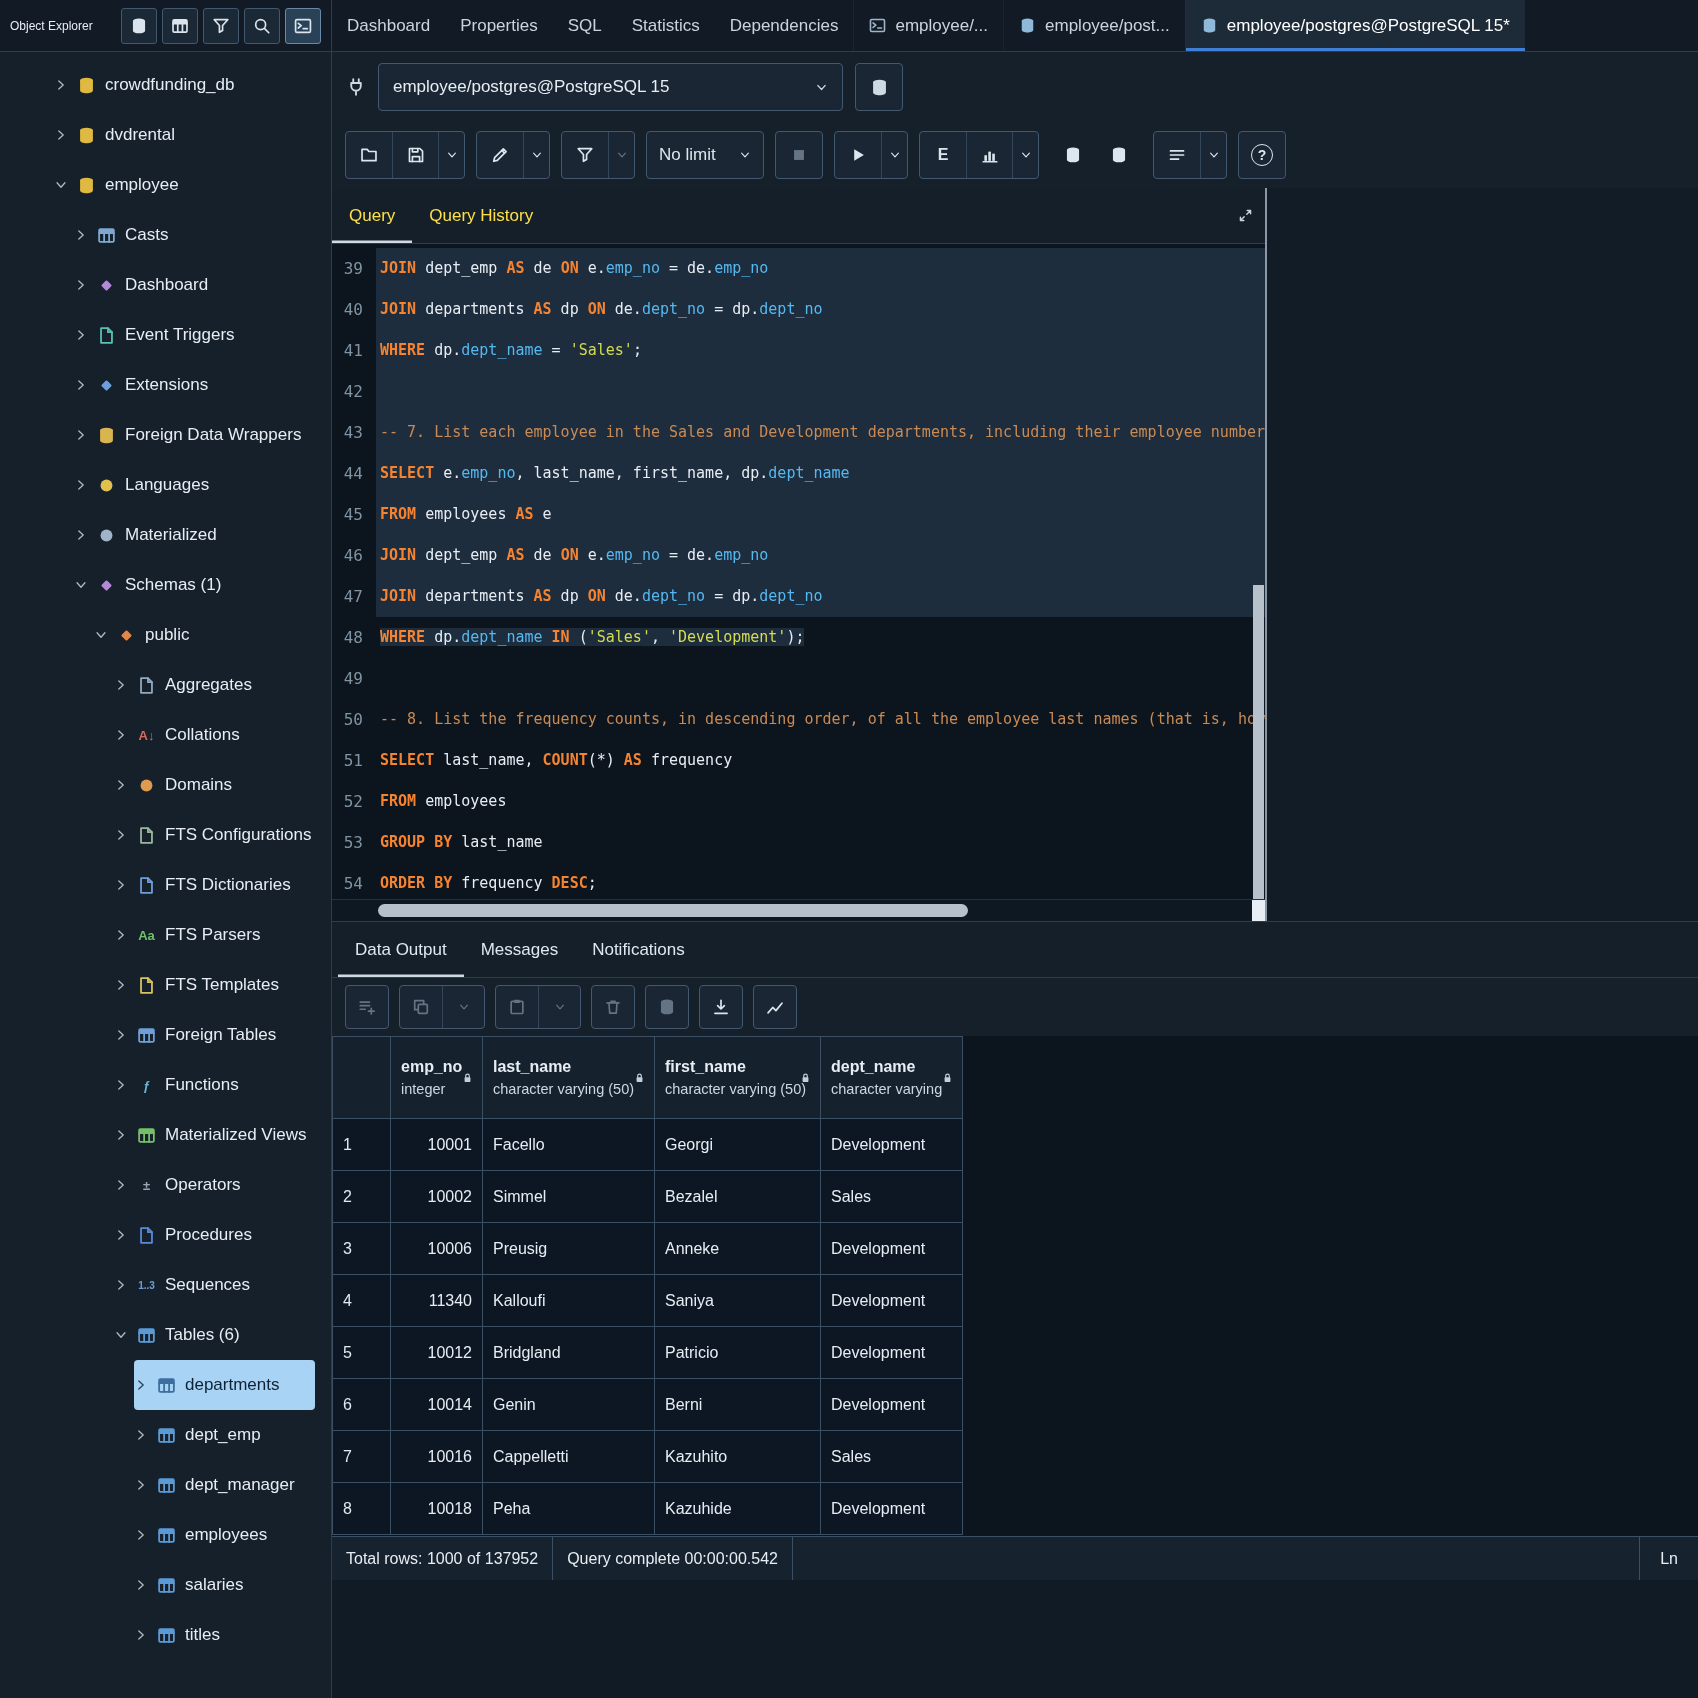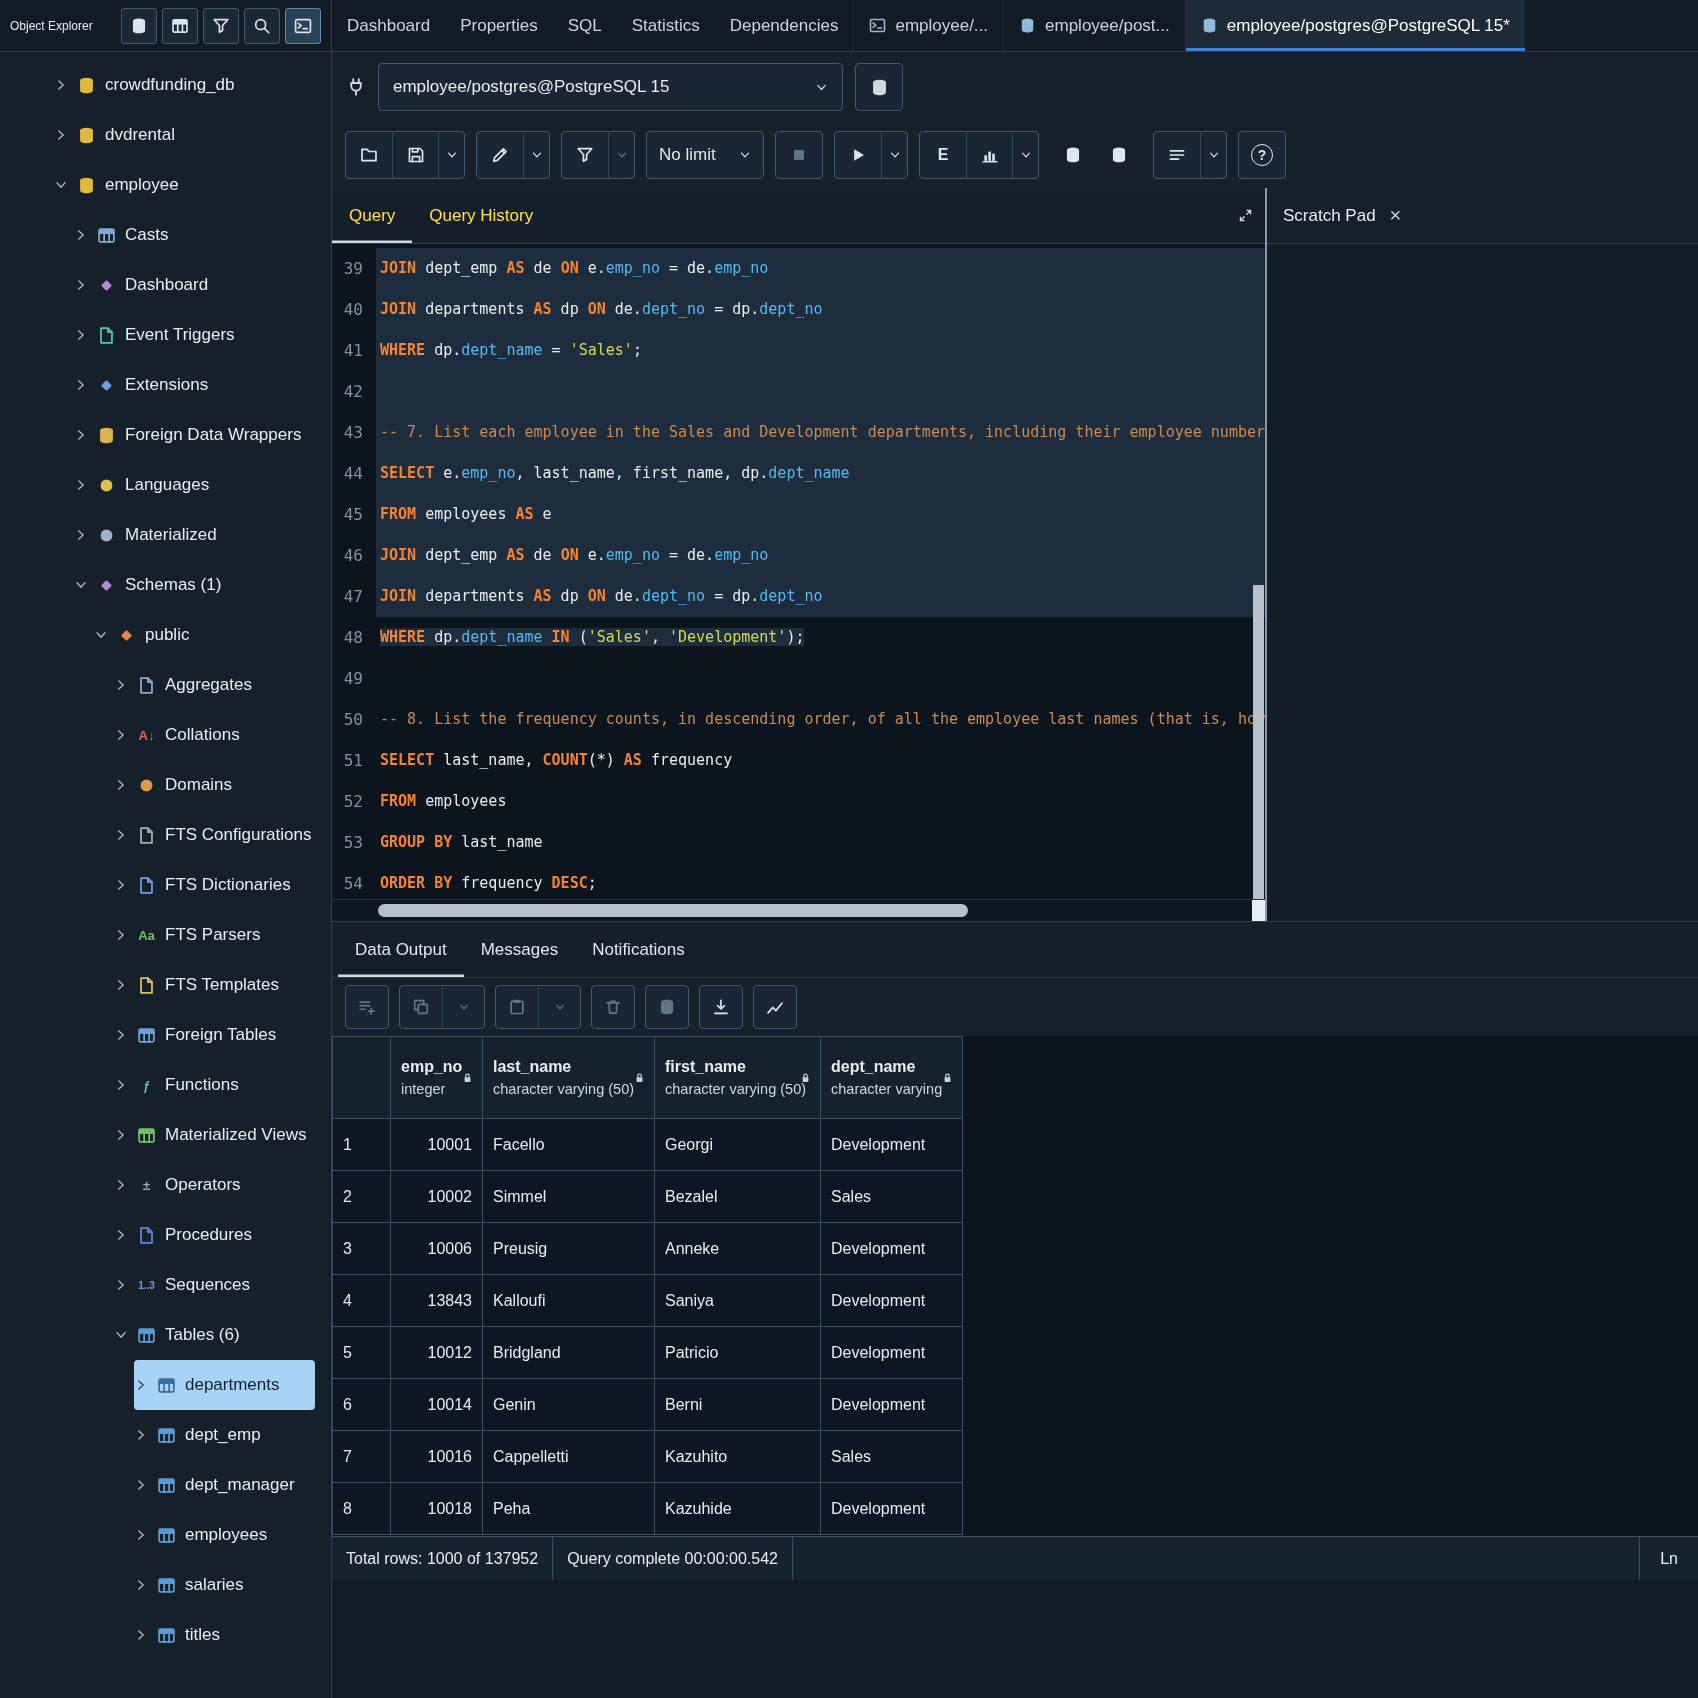--- a/index.html
+++ b/index.html
@@ -854,24 +854,20 @@
             <div class="vscroll">
               <div class="vthumb"></div>
             </div>
           </div>
           <div class="hscroll">
             <div class="hthumb"></div>
             <div class="hcorner"></div>
           </div>
         </div>
         <div class="scratch-pane">
-          <div class="scratch-header">
-            <span>Scratch Pad</span>
-            <span class="scratch-close">×</span>
-          </div>
           <div class="scratch-body"></div>
         </div>
       </div>
 
       <div class="output">
         <div class="out-tabs" id="out-tabs">
             <div class="otab active">
               <span>Data Output</span>
             </div>
             <div class="otab">
@@ -1035,21 +1031,21 @@
                 </tr>
                 <tr>
                   <td class="rownum">3</td>
                   <td class="num">10006</td>
                   <td>Preusig</td>
                   <td>Anneke</td>
                   <td>Development</td>
                 </tr>
                 <tr>
                   <td class="rownum">4</td>
-                  <td class="num">13843</td>
+                  <td class="num">11340</td>
                   <td>Kalloufi</td>
                   <td>Saniya</td>
                   <td>Development</td>
                 </tr>
                 <tr>
                   <td class="rownum">5</td>
                   <td class="num">10012</td>
                   <td>Bridgland</td>
                   <td>Patricio</td>
                   <td>Development</td>

